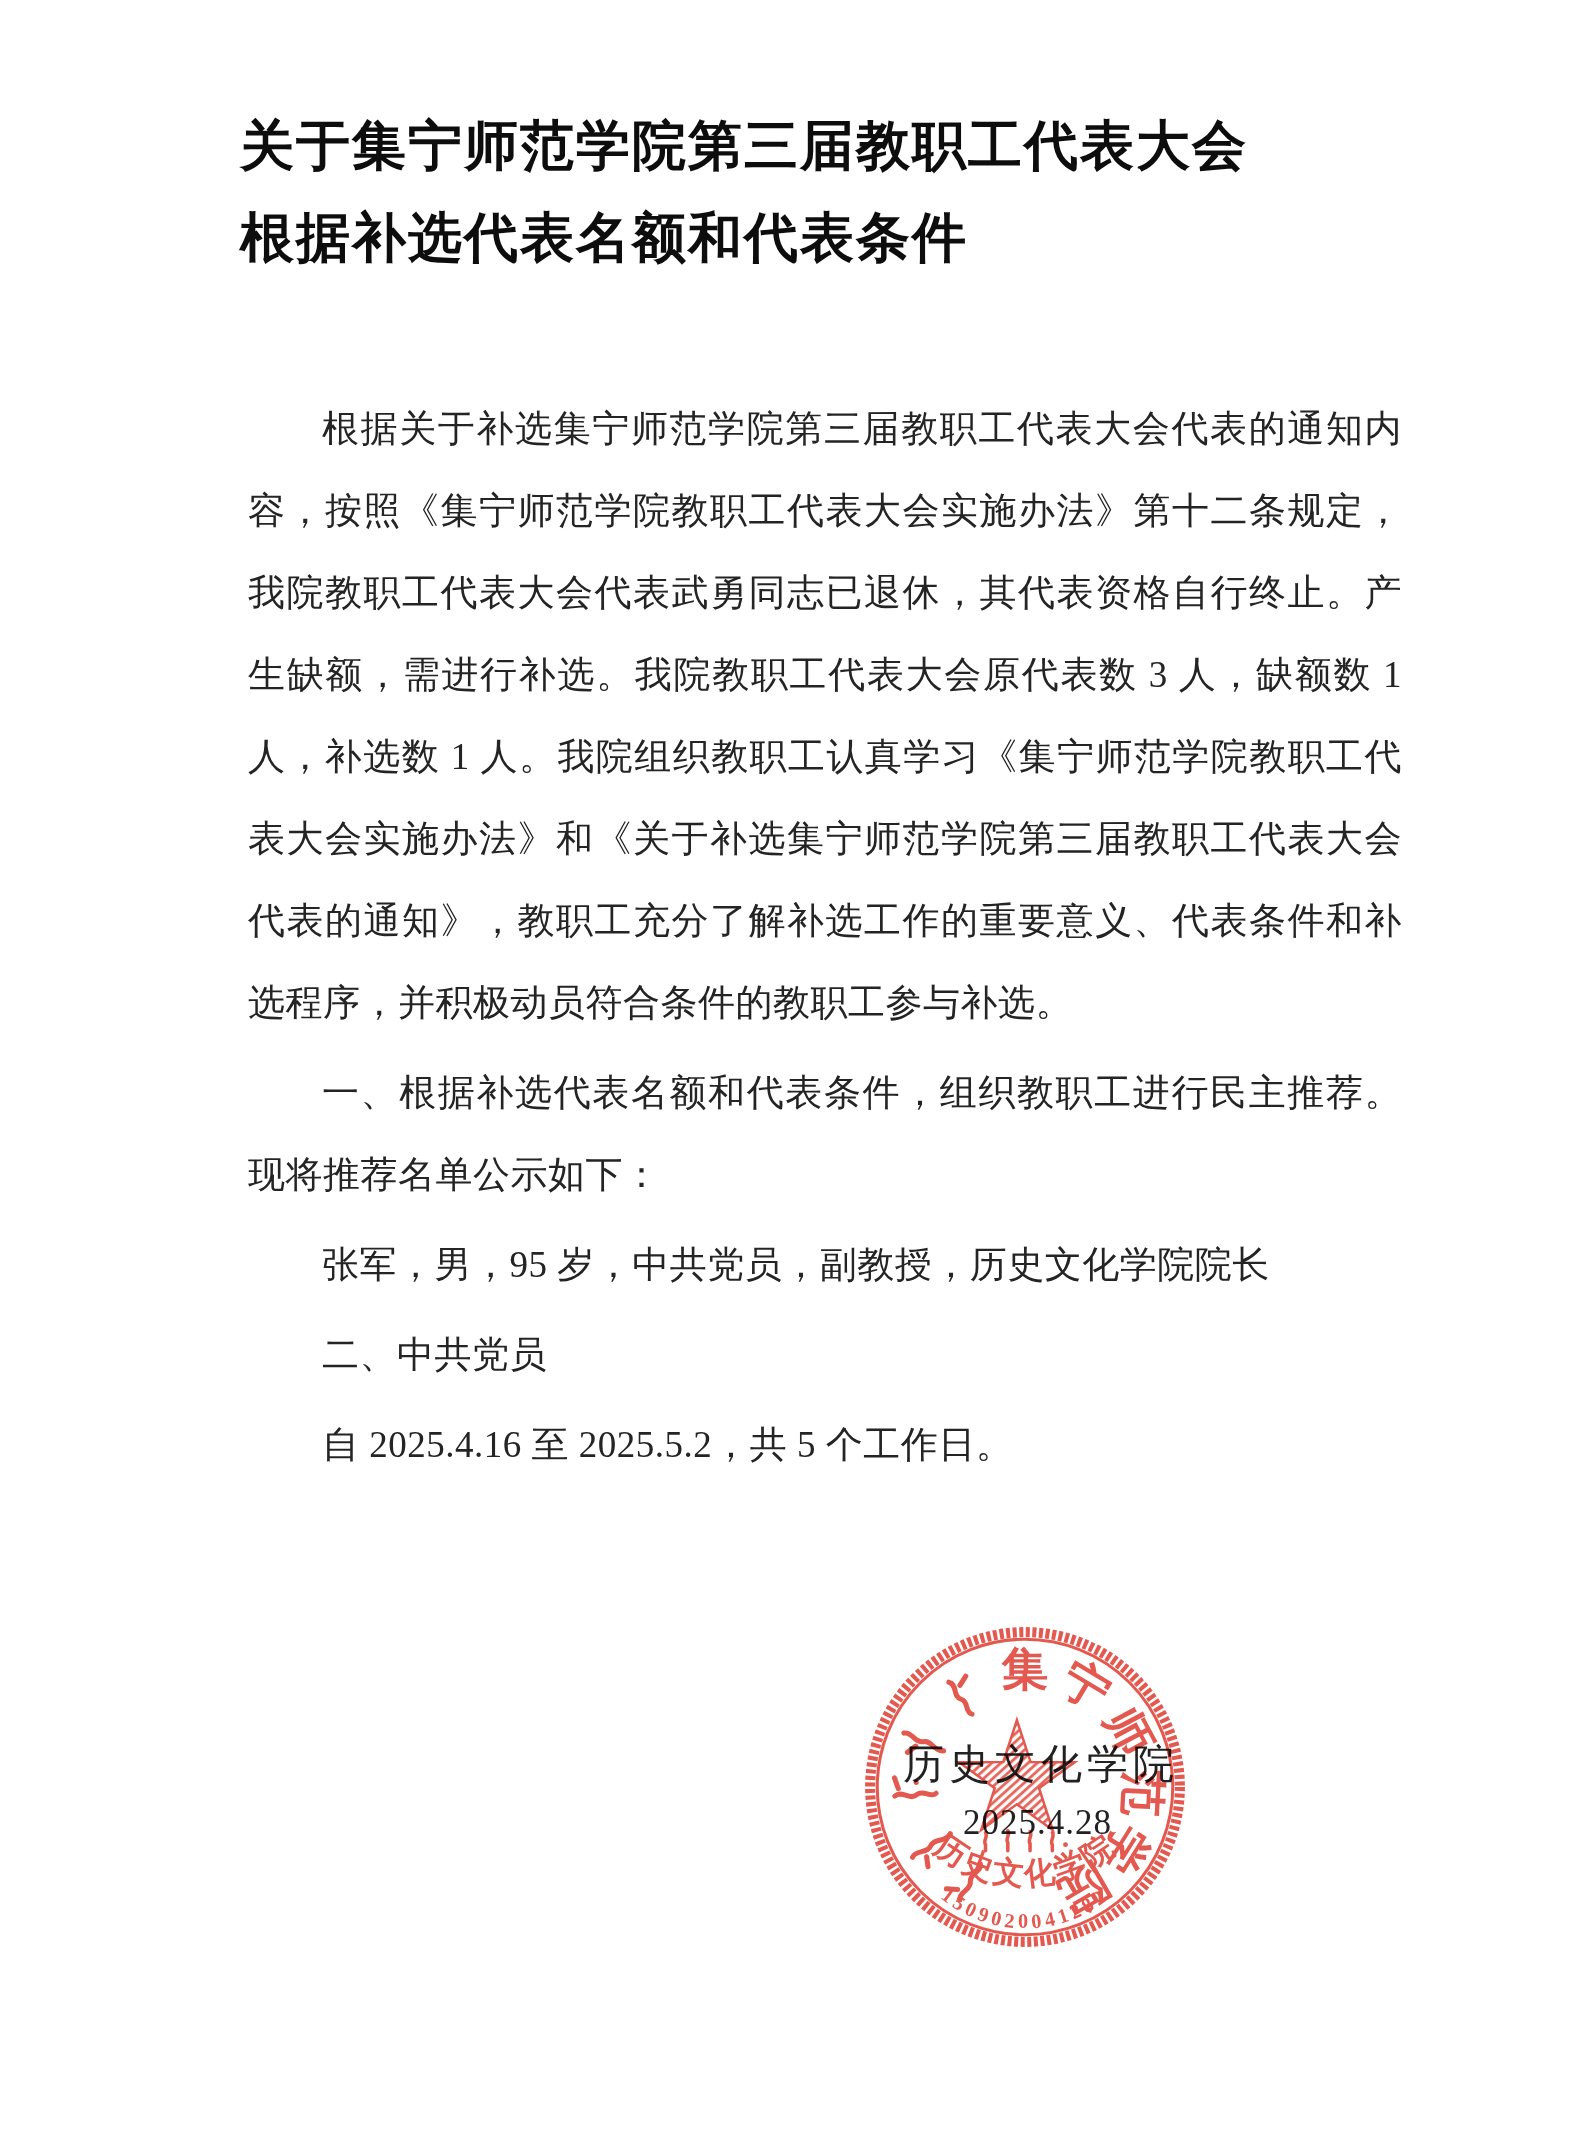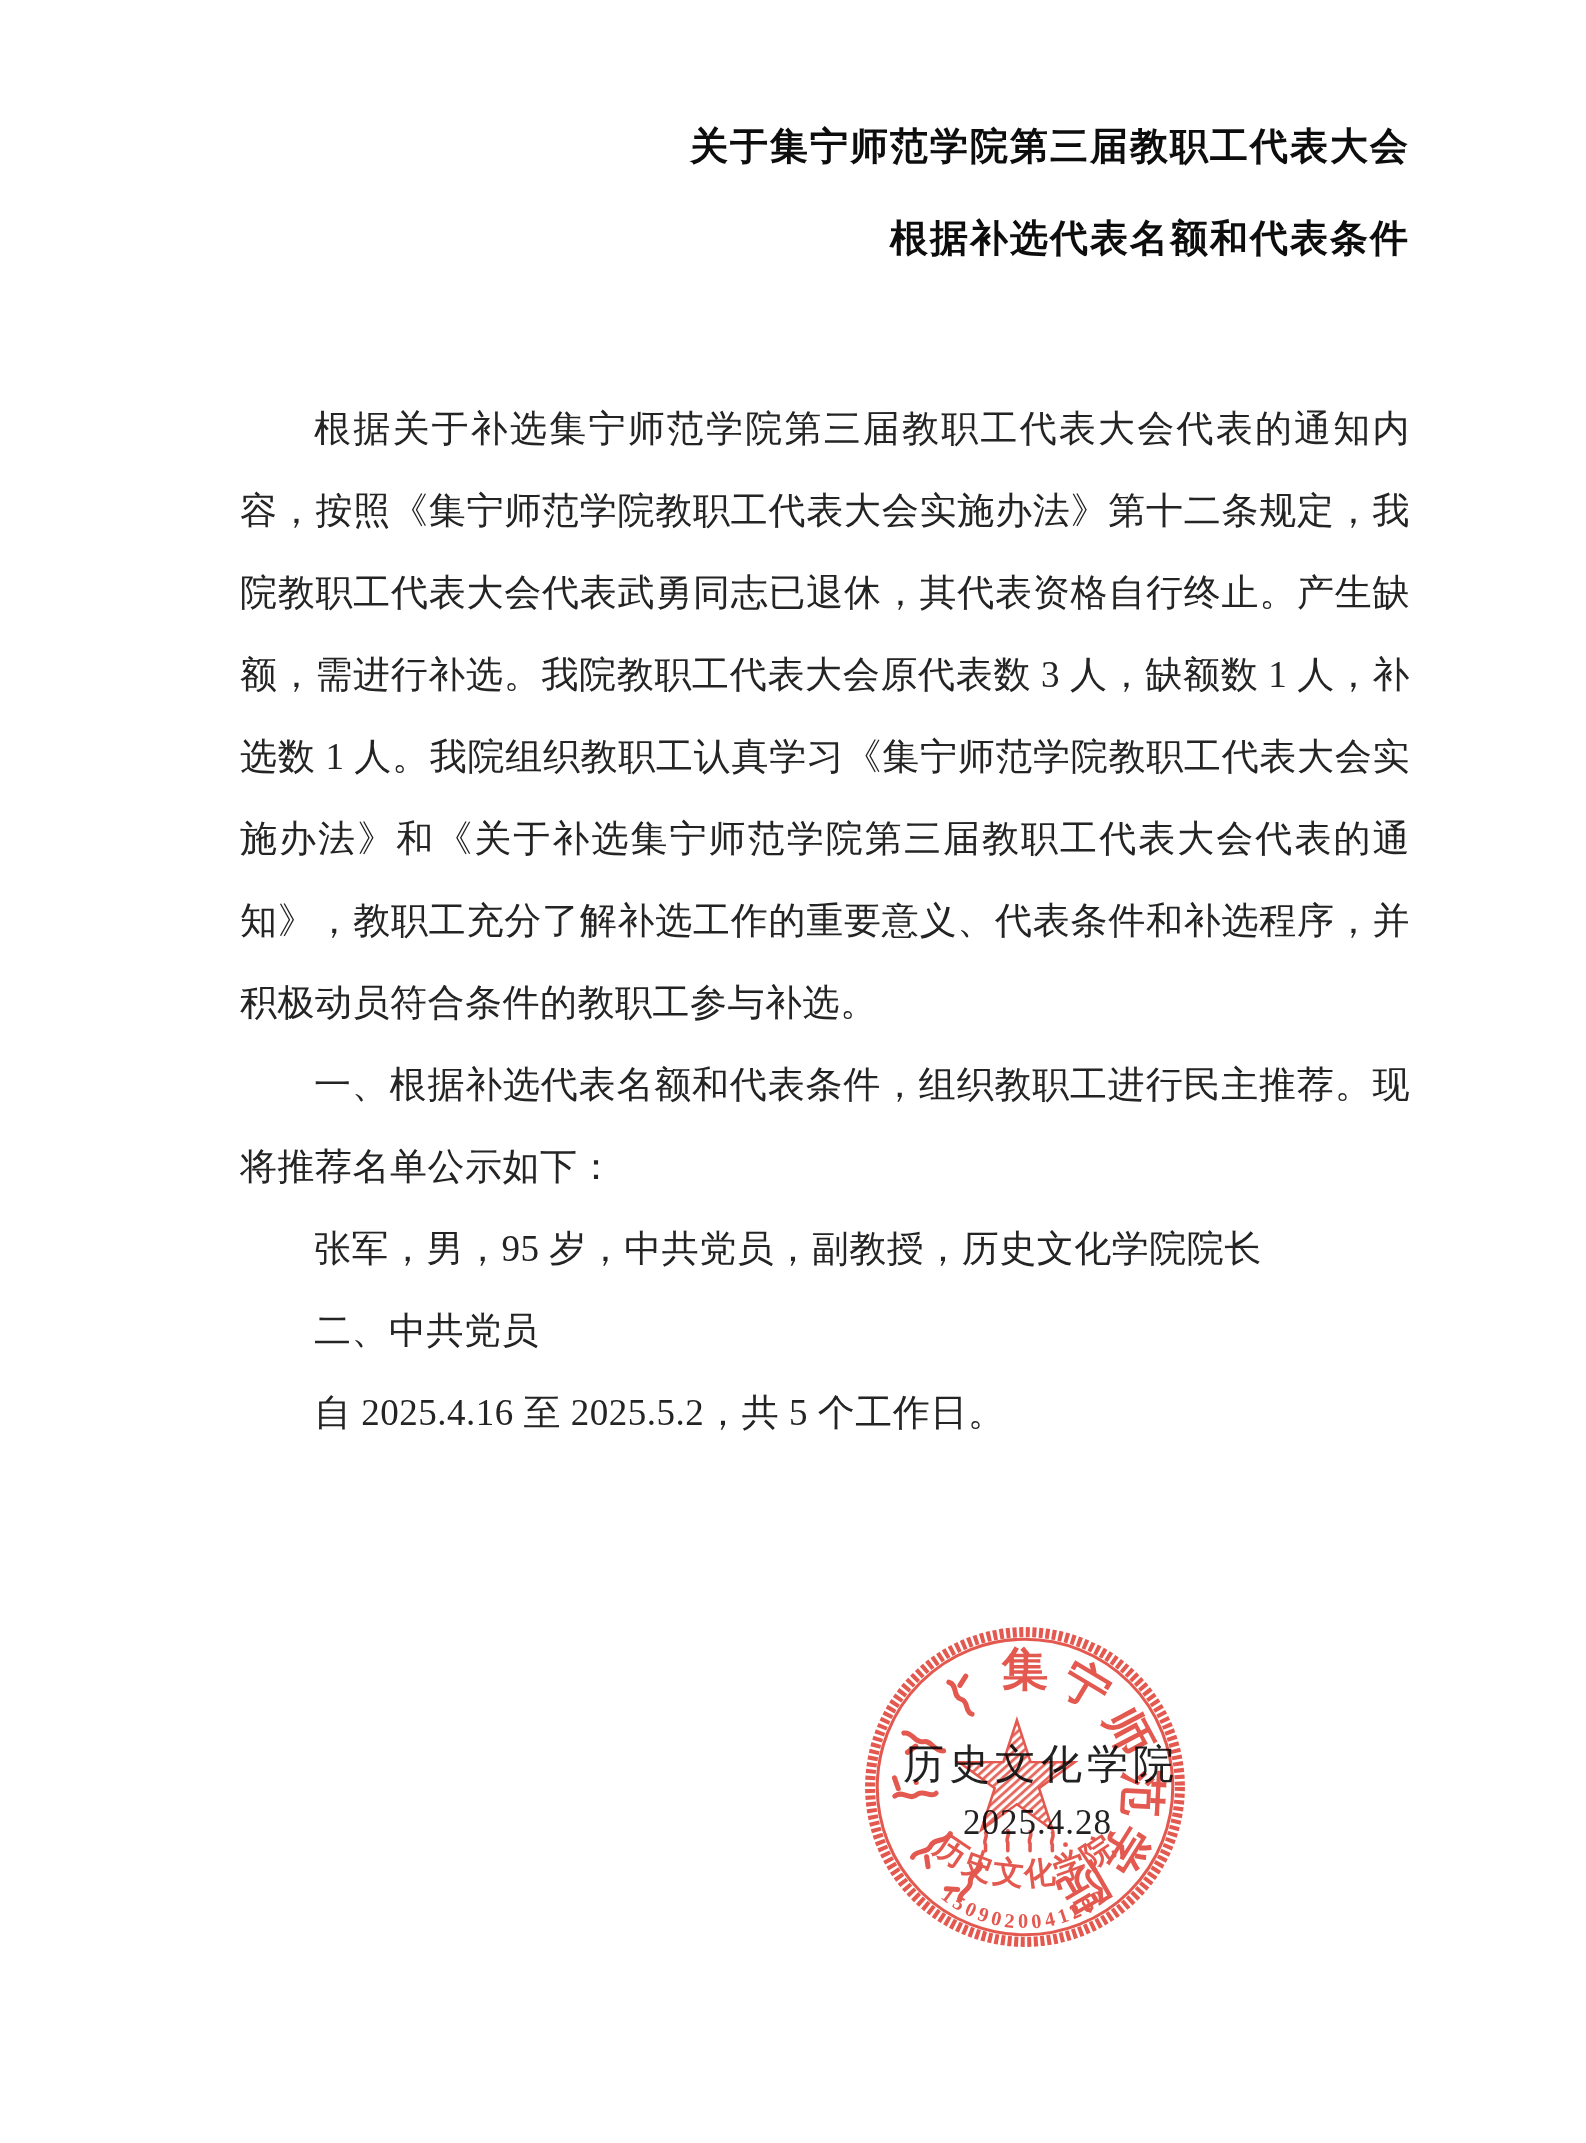--- a/index.html
+++ b/index.html
@@ -12,36 +12,36 @@
     color:#1c1c1c;
     overflow:hidden;
   }
   .content{
     position:absolute;
     left:240px;top:0;
     width:1170px;
   }
   .doc-title{
     margin:100px 0 0 0;
-    font-size:38px;
+    font-size:54px;
     line-height:92px;
     font-weight:bold;
-    text-align:right;
+    text-align:left;
     letter-spacing:2px;
     color:#0d0d0d;
   }
   .doc-body{
     margin-top:104px;
     font-size:37px;
     line-height:82px;
     text-align:justify;
     color:#242424;
   }
   .doc-body p{
-    margin:0;
+    margin:8px;
     text-indent:2em;
     letter-spacing:0.5px;
   }
   
   .sig-dept{
     position:absolute;
     left:903px;top:1737px;
     font-size:41px;
     letter-spacing:5px;
     color:#222;

